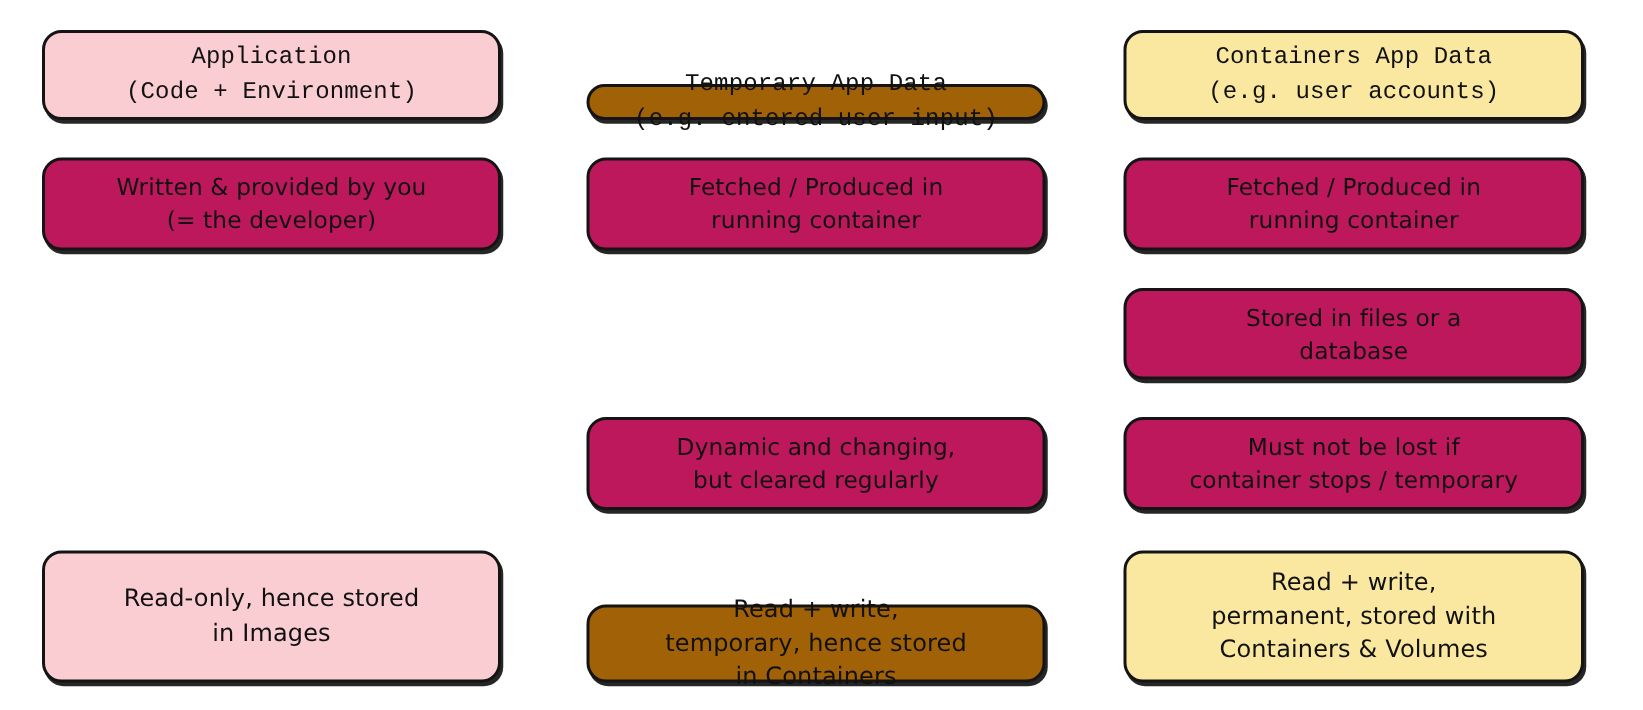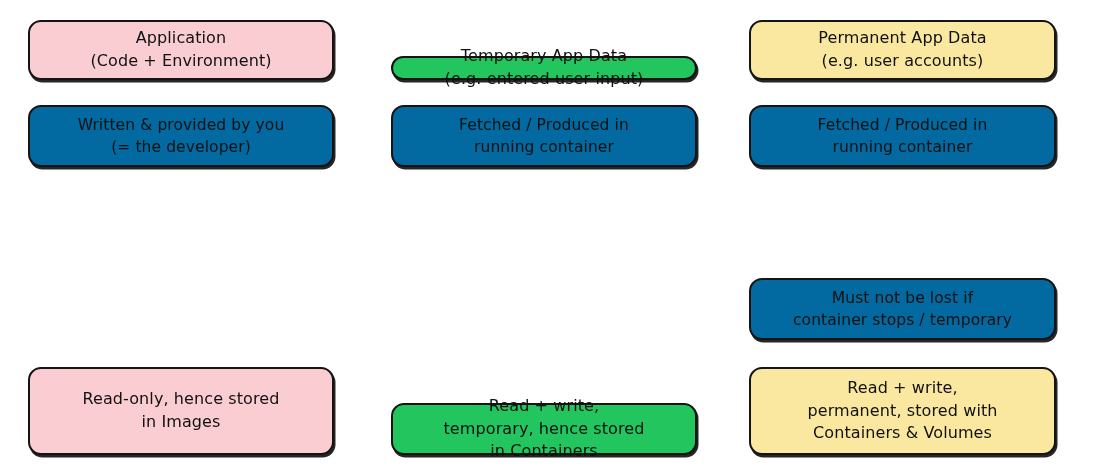--- a/index.html
+++ b/index.html
@@ -57,66 +57,74 @@
     box-shadow: 1.5px 2.5px 0 rgba(20,20,20,0.92);
   }
 
   .node .label {
     display: block;
     white-space: pre-line;
   }
 
   
   .fill-pink   { background: #F9CDD1; }
-  .fill-blue   { background: #22c55e; margin-top: 36px; }
+  .fill-blue   { background: #a16207; margin-top: 36px; }
   .fill-yellow { background: #FAE8A0; }
-  .fill-white  { background: #0369a1; }
+  .fill-white  { background: #be185d; }
 
-  .node.header-node { font-size: 16px; }
+  .node.header-node { font-size: 16px; font-family: Liberation Mono, monospace; }
   .node.summary-node { font-size: 16px; }
 </style>
 </head>
 <body>
 
 <div class="diagram">
 
   <div class="node header-node fill-pink col-1 row-1">
     <span class="label">Application
 (Code + Environment)</span>
   </div>
 
   <div class="node header-node fill-blue col-2 row-1">
     <span class="label">Temporary App Data
 (e.g. entered user input)</span>
   </div>
 
   <div class="node header-node fill-yellow col-3 row-1">
-    <span class="label">Permanent App Data
+    <span class="label">Containers App Data
 (e.g. user accounts)</span>
   </div>
 
   <div class="node fill-white col-1 row-2">
     <span class="label">Written &amp; provided by you
 (= the developer)</span>
   </div>
 
   <div class="node fill-white col-2 row-2">
     <span class="label">Fetched / Produced in
 running container</span>
   </div>
 
   <div class="node fill-white col-3 row-2">
     <span class="label">Fetched / Produced in
 running container</span>
   </div>
 
 
 
+  <div class="node fill-white col-3 row-3">
+    <span class="label">Stored in files or a
+database</span>
+  </div>
 
 
+  <div class="node fill-white col-2 row-4">
+    <span class="label">Dynamic and changing,
+but cleared regularly</span>
+  </div>
 
   <div class="node fill-white col-3 row-4">
     <span class="label">Must not be lost if
 container stops / temporary</span>
   </div>
 
   <div class="node summary-node fill-pink col-1 row-5">
     <span class="label">Read-only, hence stored
 in Images</span>
   </div>

